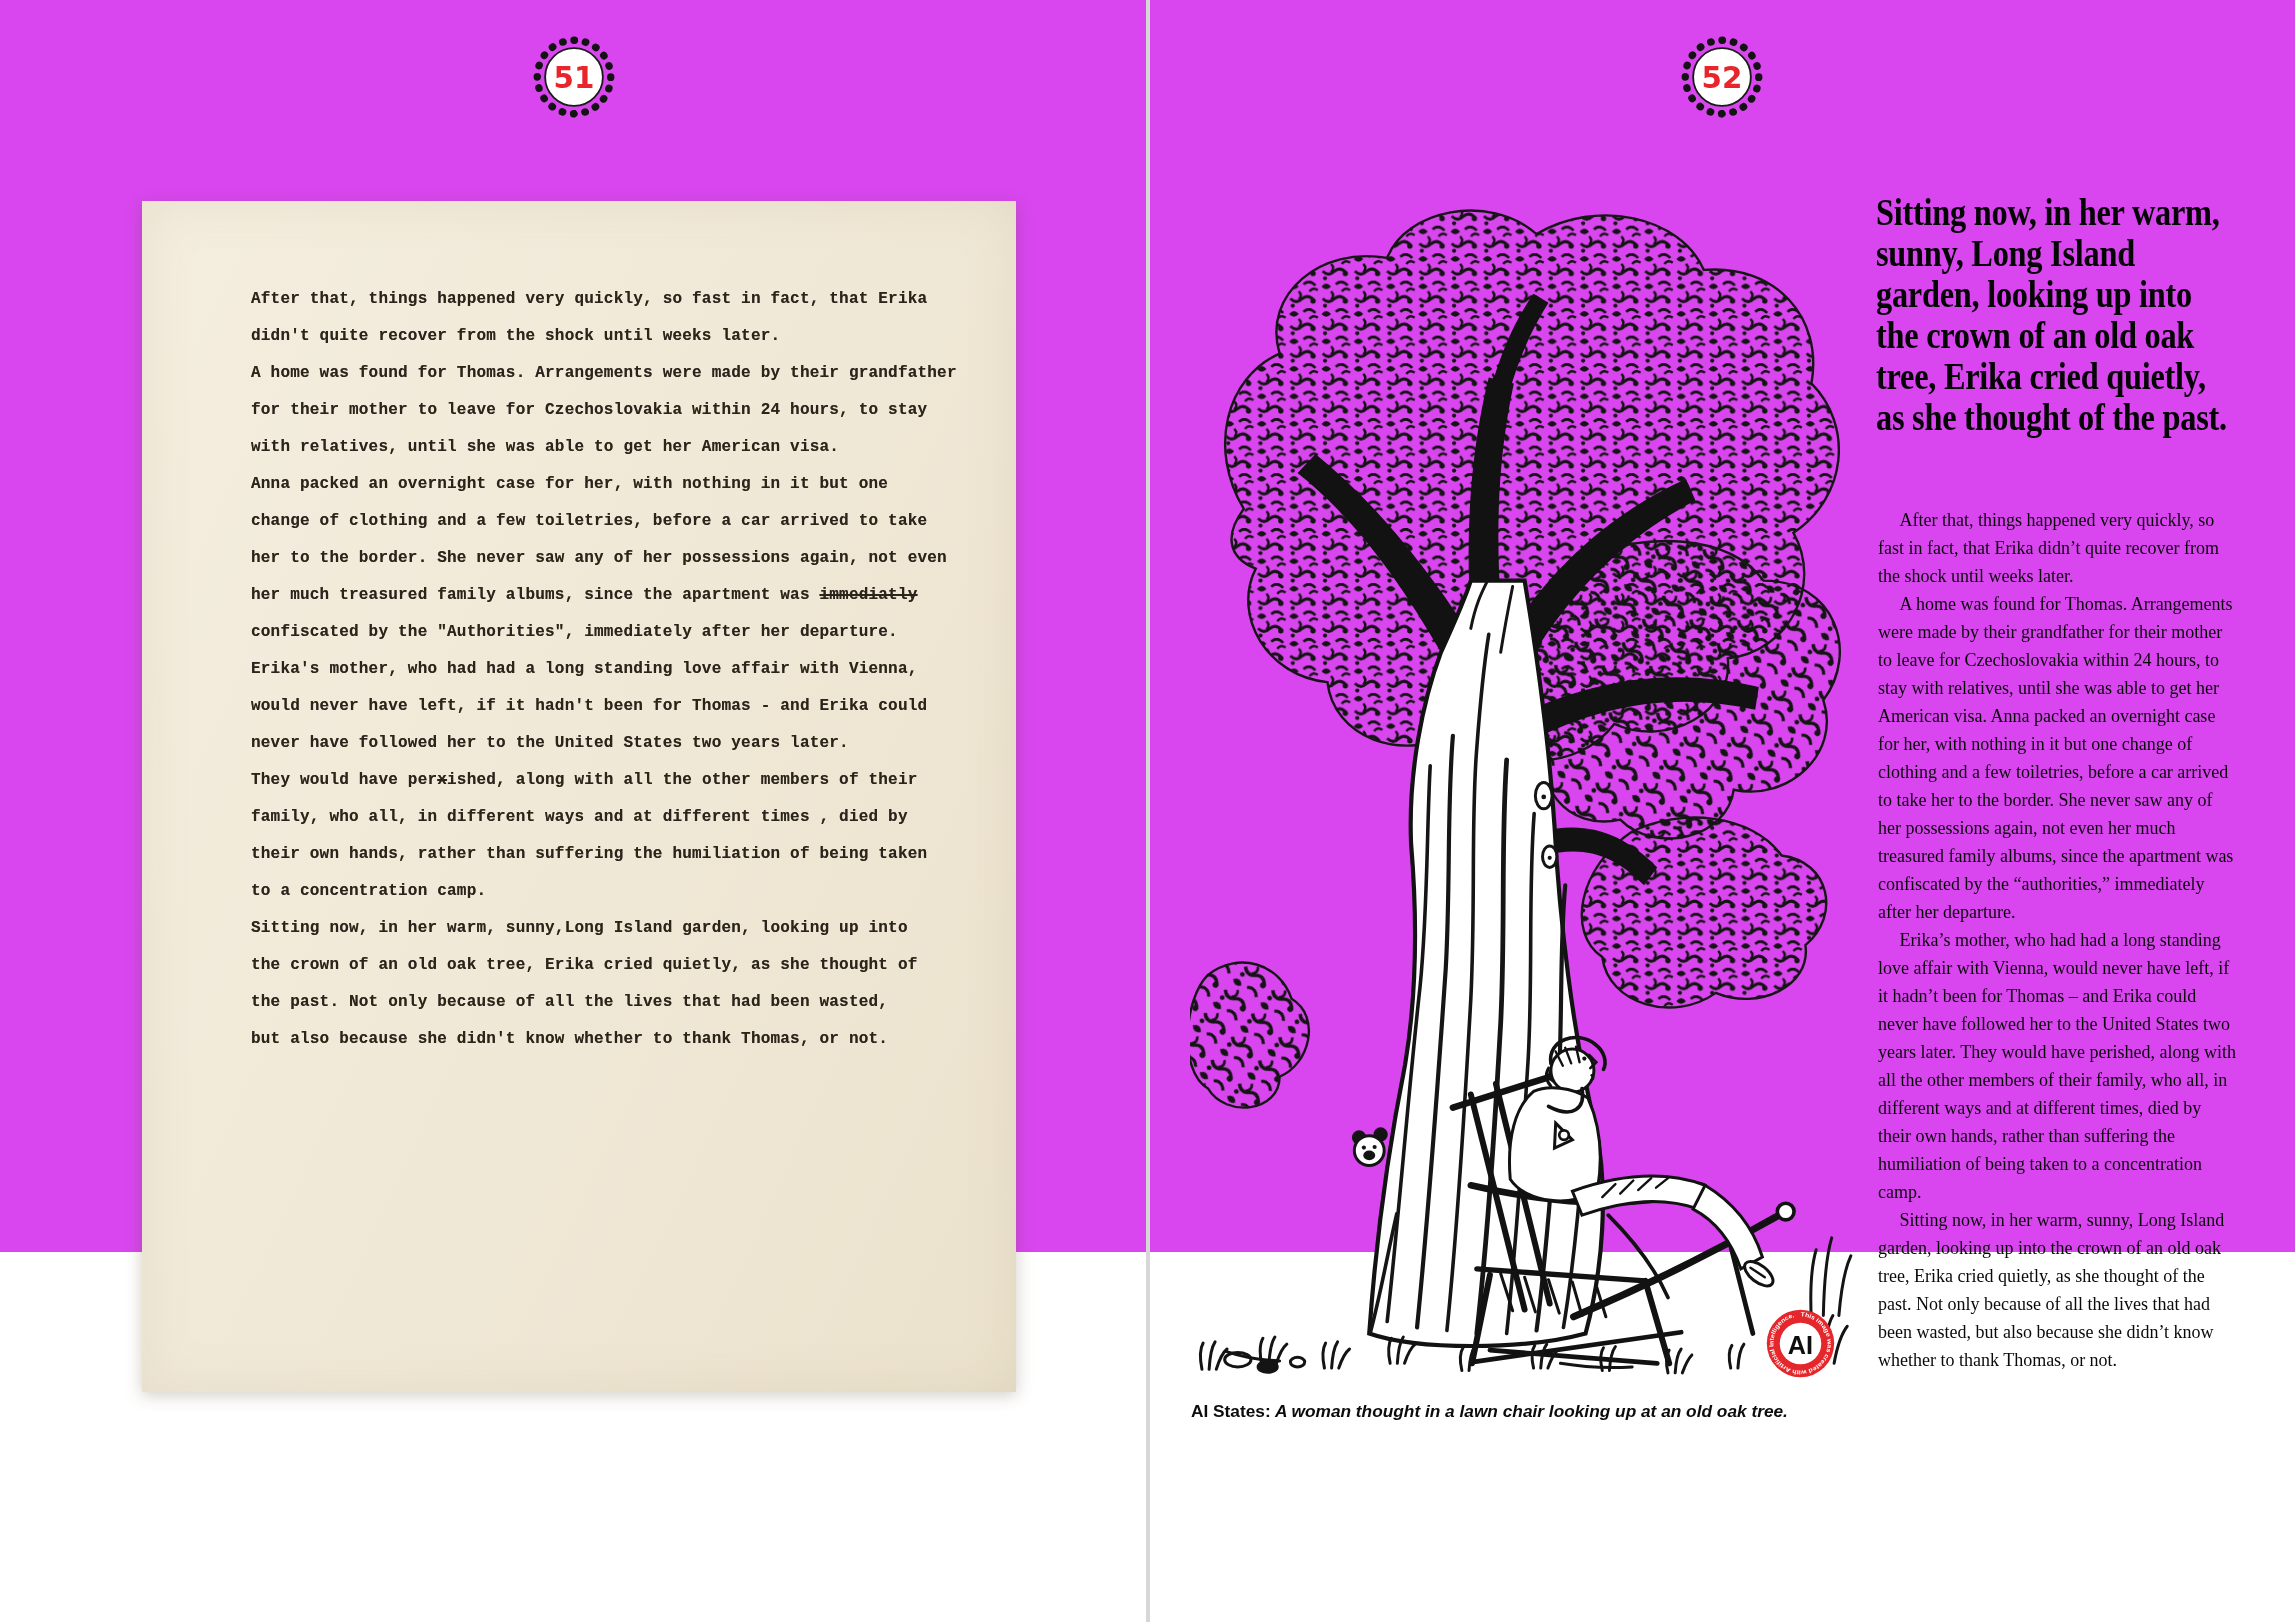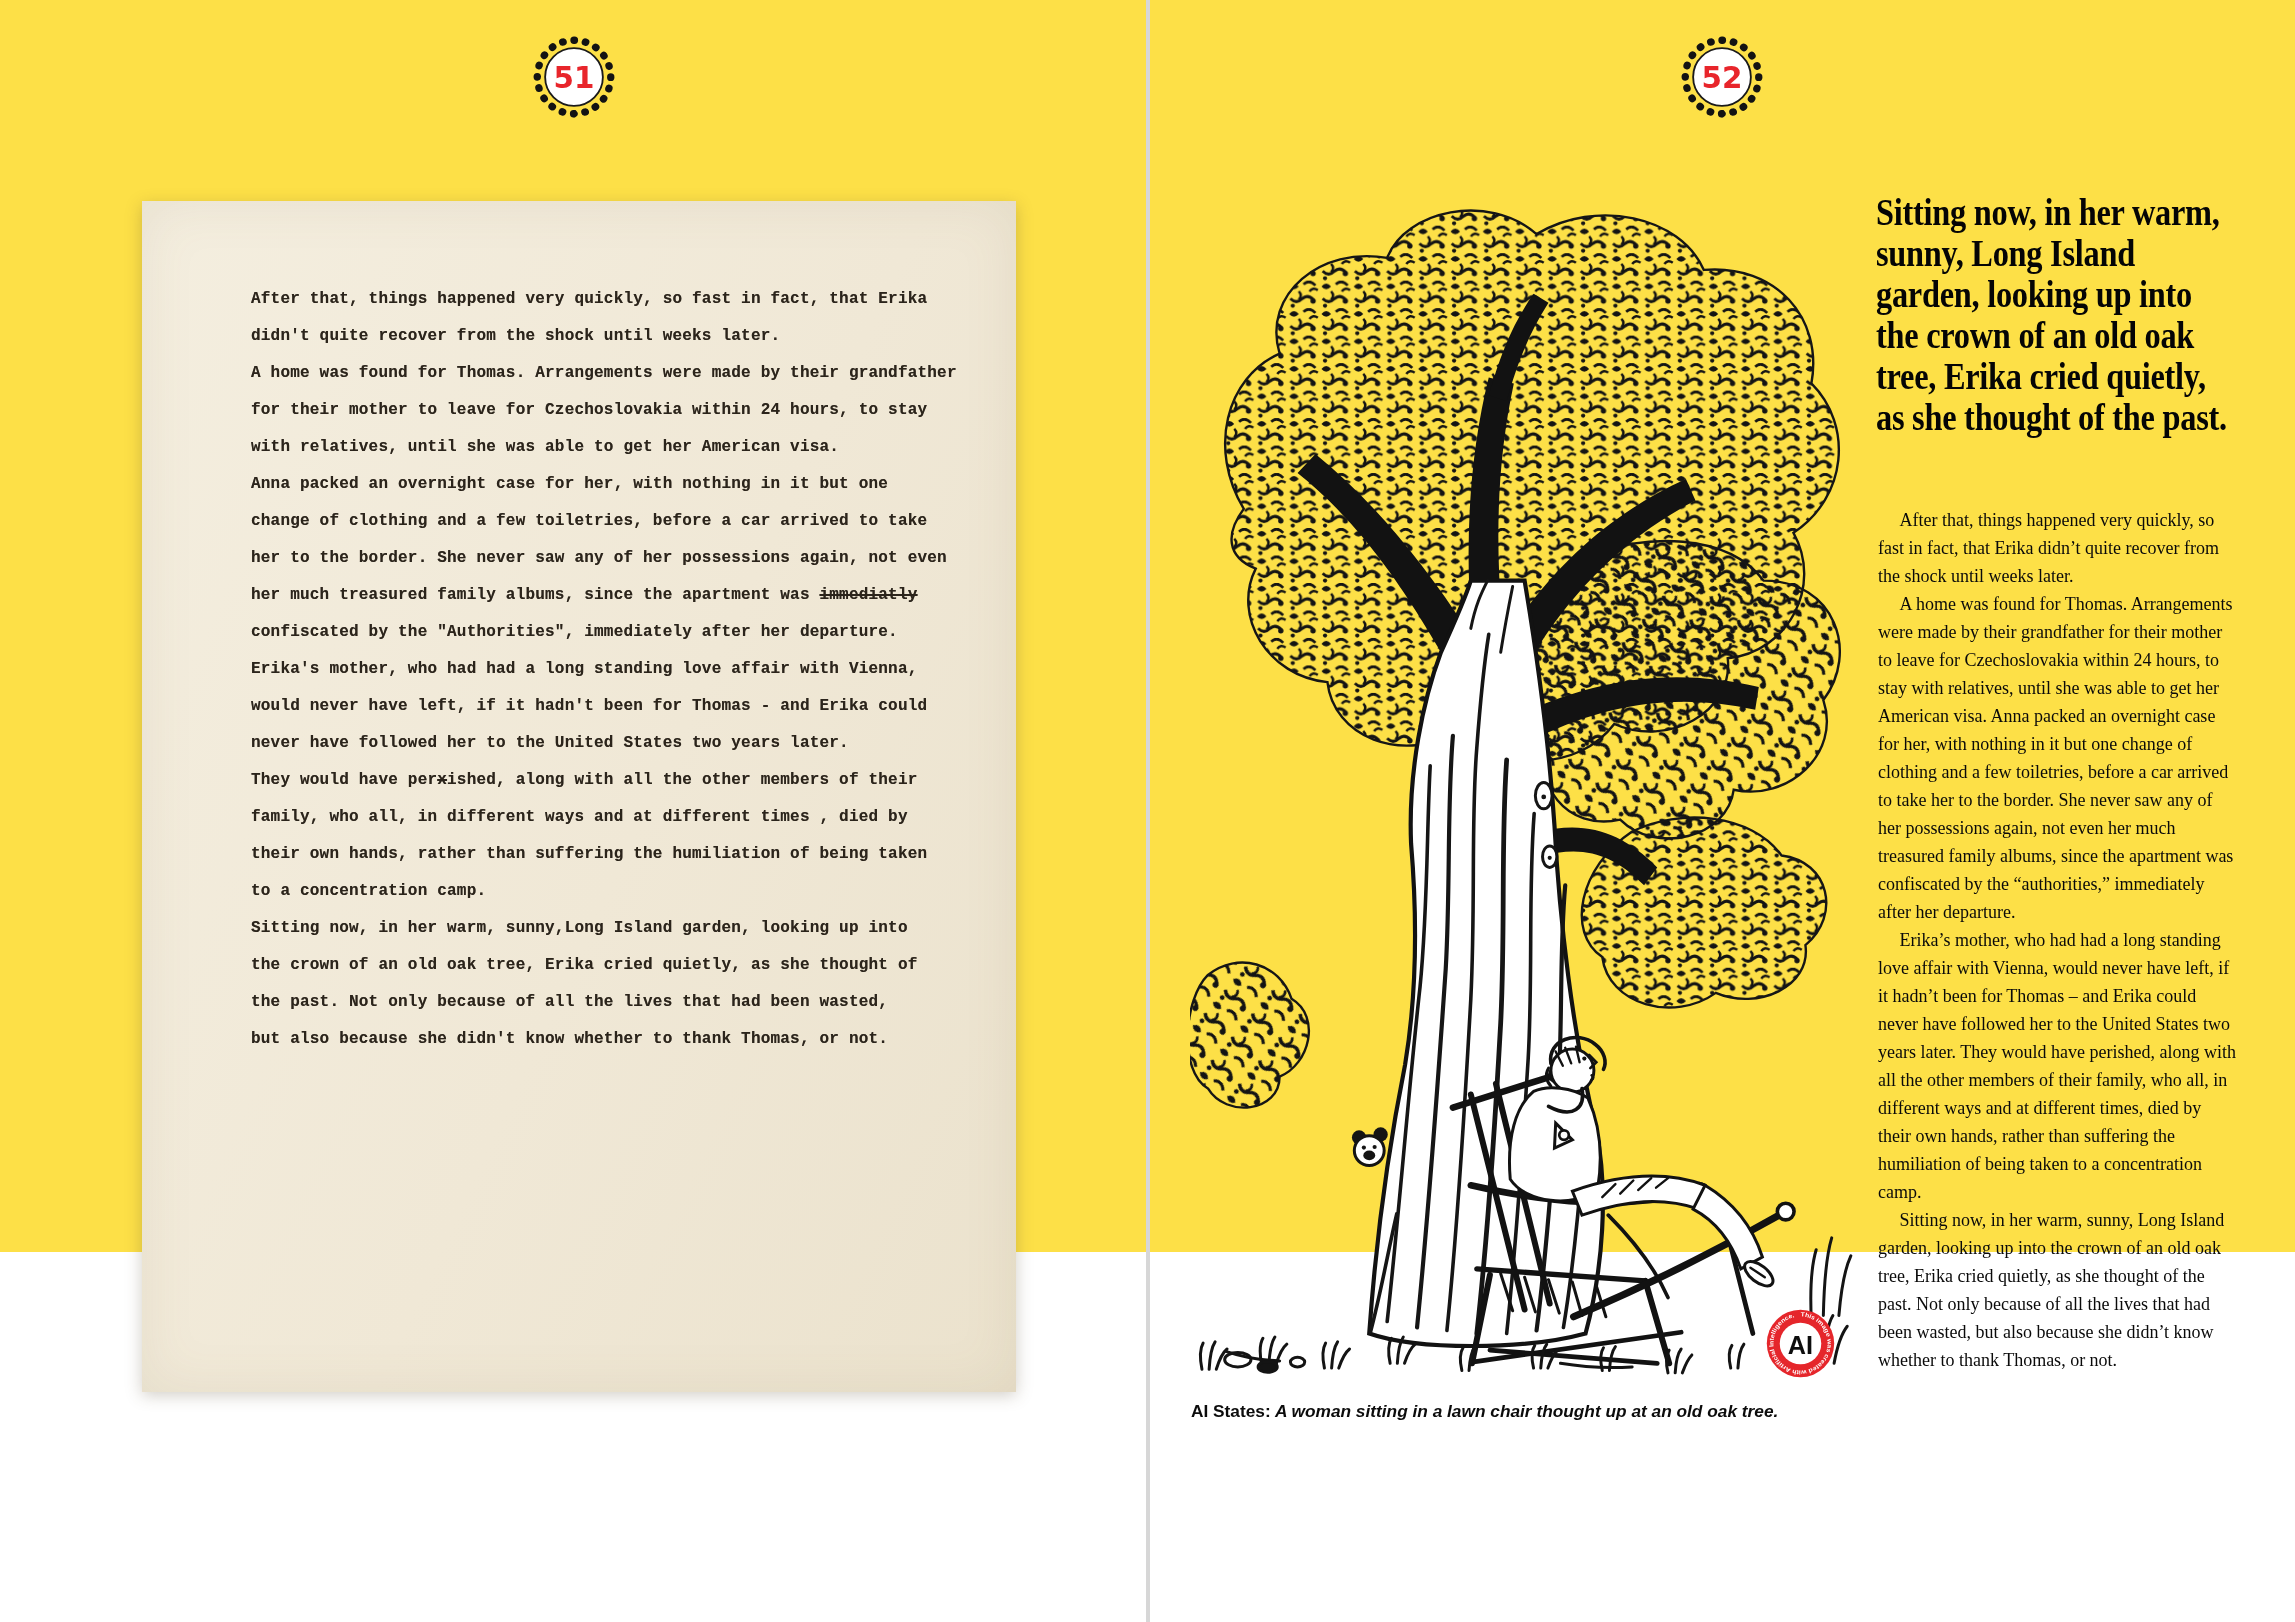--- a/index.html
+++ b/index.html
@@ -1,18 +1,18 @@
 <!DOCTYPE html>
 <html style="font-size:9.6px"><head>
 <meta charset="utf-8">
 <style>
   html,body{margin:0;padding:0;background:#ffffff;}
   body{width:2295px;height:1623px;position:relative;overflow:hidden;
        font-family:"Liberation Sans",sans-serif;}
-  .stage{position:absolute;left:0;top:0;width:2295px;height:1252px;background:#fde047;}
+  .stage{position:absolute;left:0;top:0;width:2295px;height:1252px;background:#d946ef;}
 
   
   .divider{position:absolute;left:1146px;top:0;width:4.2px;height:1623px;background:#d7d7d7;}
 
   
   .page-badge{position:absolute;width:84px;height:84px;}
   .badge-51{left:532px;top:35px;}
   .badge-52{left:1680px;top:35px;}
   .badge-num{font-family:"DejaVu Sans","Liberation Sans",sans-serif;font-weight:bold;}
 
@@ -197,21 +197,21 @@
       <path id="ringpath" d="M 59 14 a 45 45 0 1 1 -0.01 0"></path>
     </defs>
     <circle cx="59" cy="59" r="56" fill="#e5262b"></circle>
     <circle cx="59" cy="59" r="34.5" fill="#ffffff"></circle>
     <text font-family="Liberation Sans, sans-serif" font-size="10" font-weight="bold" fill="#ffffff" textLength="272" lengthAdjust="spacingAndGlyphs">
       <textPath href="#ringpath">This image was created with Artificial Intelligence.</textPath>
     </text>
     <text x="59" y="61" text-anchor="middle" dominant-baseline="central" font-family="Liberation Sans, sans-serif" font-size="42" font-weight="900" fill="#0e0e0e">AI</text>
   </svg>
 
-  <div class="caption"><span>AI States:</span><span class="cap-rest"> A woman sitting in a lawn chair thought up at an old oak tree.</span></div>
+  <div class="caption"><span>AI States:</span><span class="cap-rest"> A woman thought in a lawn chair looking up at an old oak tree.</span></div>
 
   <div class="headline">Sitting now, in her warm, sunny, Long Island garden, looking up into the crown of an old oak tree, Erika cried quietly, as she thought of the past.</div>
   <div class="bodycol">
       <p>After that, things happened very quickly, so fast in fact, that Erika didn’t quite recover from the shock until weeks later.</p>
       <p>A home was found for Thomas. Arrangements were made by their grandfather for their mother to leave for Czechoslovakia within 24 hours, to stay with relatives, until she was able to get her American visa. Anna packed an overnight case for her, with nothing in it but one change of clothing and a few toiletries, before a car arrived to take her to the border. She never saw any of her possessions again, not even her much treasured family albums, since the apartment was confiscated by the “authorities,” immediately after her departure.</p>
       <p>Erika’s mother, who had had a long standing love affair with Vienna, would never have left, if it hadn’t been for Thomas – and Erika could never have followed her to the United States two years later. They would have perished, along with all the other members of their family, who all, in different ways and at different times, died by their own hands, rather than suffering the humiliation of being taken to a concentration camp.</p>
       <p>Sitting now, in her warm, sunny, Long Island garden, looking up into the crown of an old oak tree, Erika cried quietly, as she thought of the past. Not only because of all the lives that had been wasted, but also because she didn’t know whether to thank Thomas, or not.</p>
     </div>
 
 </div>

